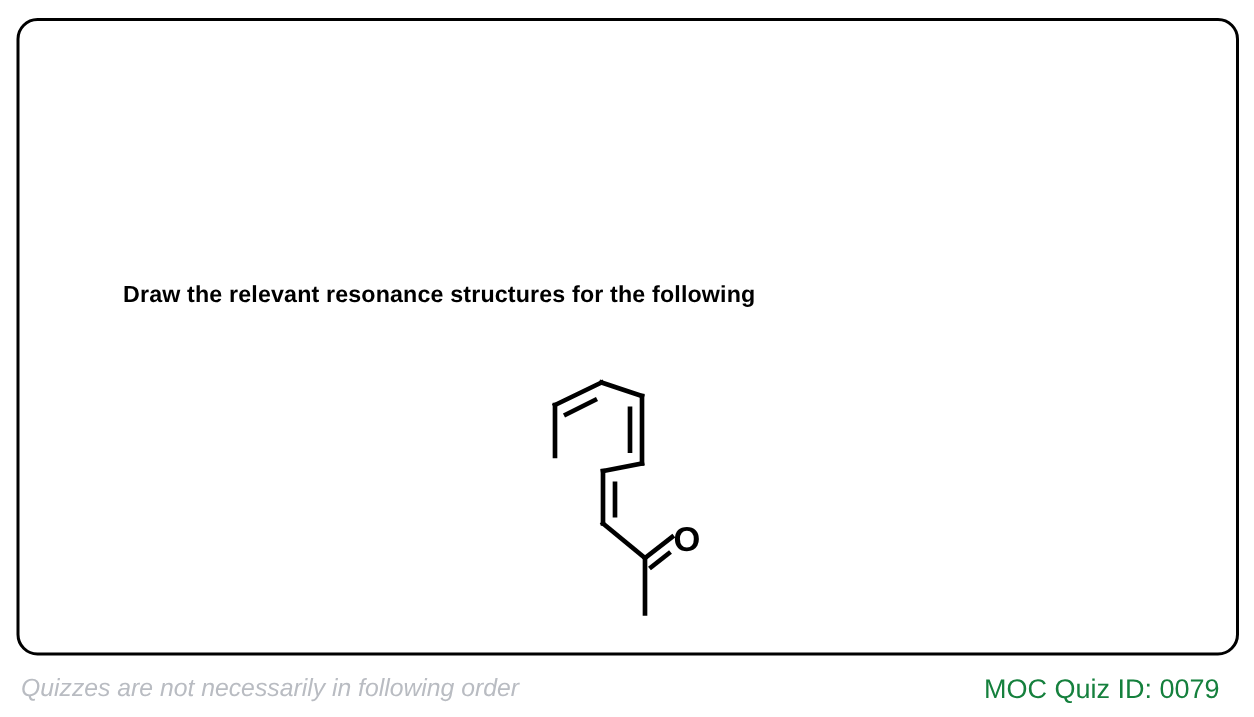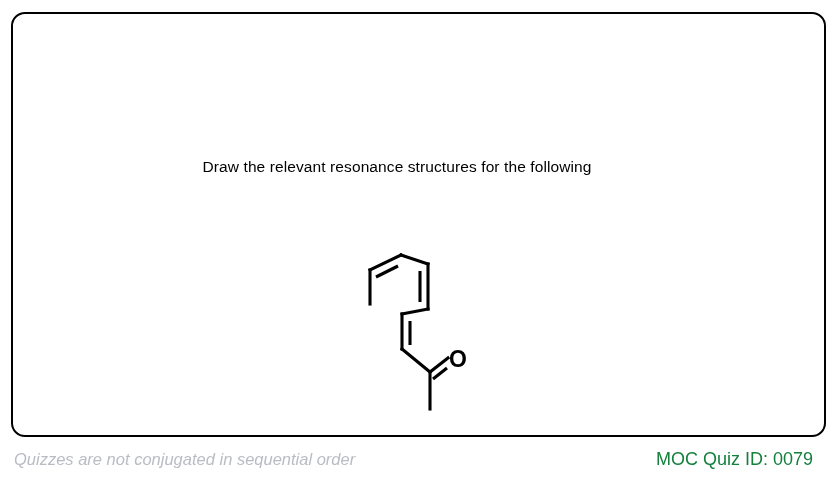--- a/index.html
+++ b/index.html
@@ -14,28 +14,27 @@
     position:absolute;
     left:11px; top:12px;
     width:815px; height:425px;
     box-sizing:border-box;
     border:2.5px solid #000000;
     border-radius:14px;
     background:#ffffff;
   }
   #prompt{
     position:absolute;
-    left:69px; top:142px;
+    left:69px; top:172px;
     width:630px;
     font-size:15.5px;
-    font-weight:normal;
+    font-weight:bold;
     line-height:21px;
     color:#000000;
     letter-spacing:0.1px;
-    text-align:center;
   }
   #prompt div{white-space:nowrap;}
   #structure{
     position:absolute;
     left:330px; top:225px;
     width:160px; height:185px;
   }
   #structure svg{display:block;}
   .o-label{
     font-family:"Liberation Sans", sans-serif;
@@ -107,15 +106,15 @@
         <line x1="90" y1="140" x2="104" y2="129"></line>
       </g>
 
       <text class="o-label" x="106" y="128">O</text>
     </svg>
   </div>
 
 </div>
 
 <div id="footer">
-  <div id="footer-note">Quizzes are not conjugated in sequential order</div>
+  <div id="footer-note">Quizzes are not necessarily in following order</div>
   <div id="footer-id">MOC Quiz ID: 0079</div>
 </div>
 
 </body></html>

